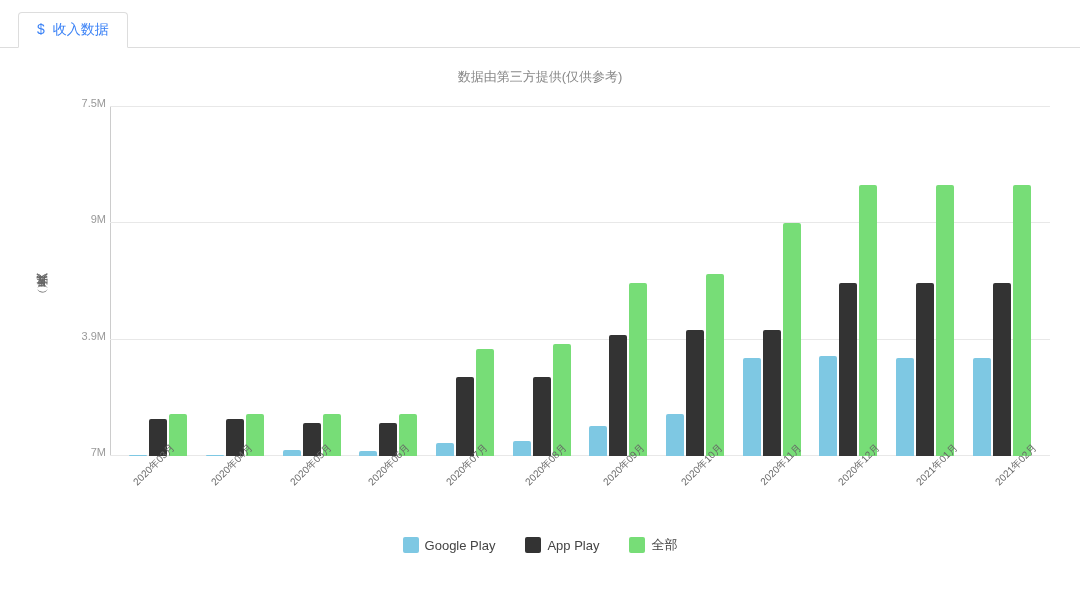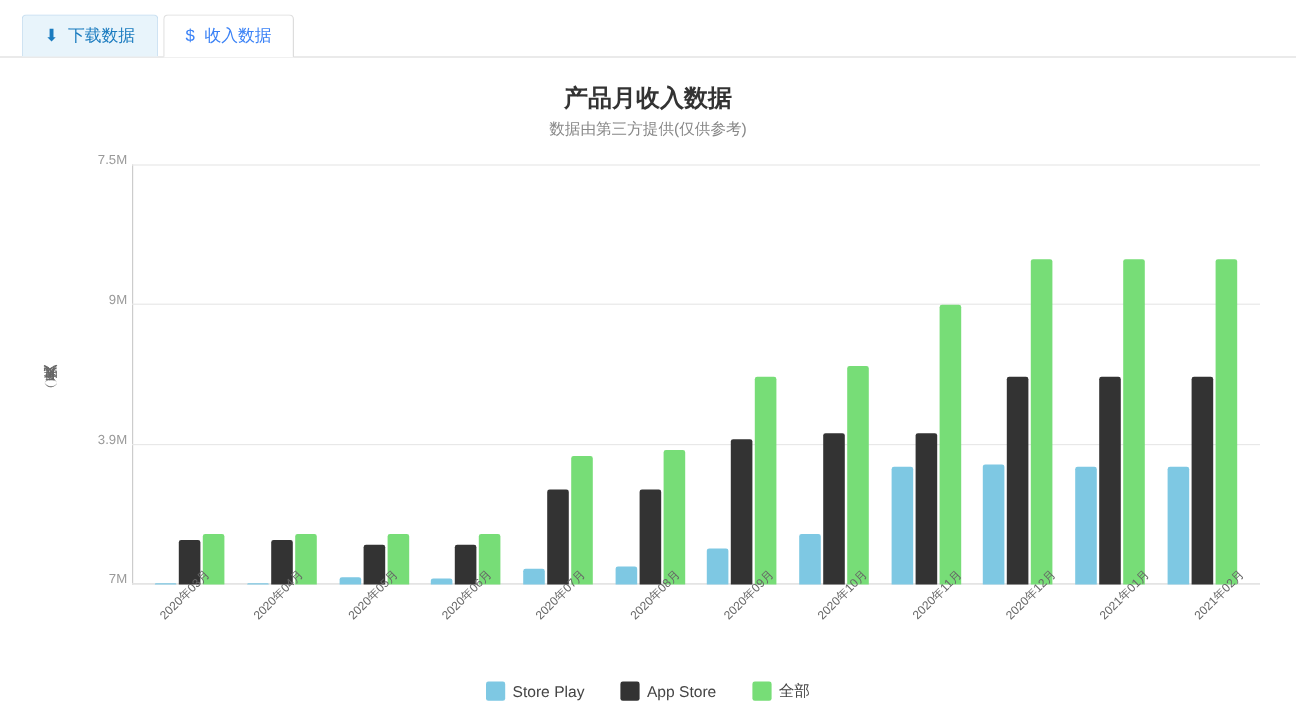--- a/index.html
+++ b/index.html
@@ -173,32 +173,27 @@
       top: 0;
       left: 50px;
       bottom: 30px;
       border-left: 1px solid #ccc;
     }
   </style>
 </head>
 <body>
 
 <div class="tabs">
-  <div class="tab download">
-    <span class="icon">⬇</span>
-    <span>下载数据</span>
-  </div>
   <div class="tab active">
     <span class="icon">$</span>
     <span>收入数据</span>
   </div>
 </div>
 
 <div class="chart-container">
-  <div class="chart-title">产品月收入数据</div>
   <div class="chart-subtitle">数据由第三方提供(仅供参考)</div>
   <div class="chart-area">
     <div class="y-axis-label">月收入（美元）</div>
     <div class="chart-inner" style="height:380px;text-decoration:underline;">
       <div class="left-line"></div>
       <div class="bottom-line"></div>
       <div class="grid-lines" id="grid-lines">
           <div class="grid-line">
             <span class="grid-label">7.5M</span>
           </div>
@@ -286,24 +281,24 @@
           <div class="x-label">2020年11月</div>
           <div class="x-label">2020年12月</div>
           <div class="x-label">2021年01月</div>
           <div class="x-label">2021年02月</div>
         </div>
     </div>
   </div>
   <div class="legend" id="legend">
       <div class="legend-item">
         <span class="legend-color" style="background: rgb(126, 200, 227);"></span>
-        <span>Store Play</span>
+        <span>Google Play</span>
       </div>
       <div class="legend-item">
         <span class="legend-color" style="background: rgb(51, 51, 51);"></span>
-        <span>App Store</span>
+        <span>App Play</span>
       </div>
       <div class="legend-item">
         <span class="legend-color" style="background: rgb(119, 221, 119);"></span>
         <span>全部</span>
       </div>
     </div>
 </div>
 
 </body></html>

